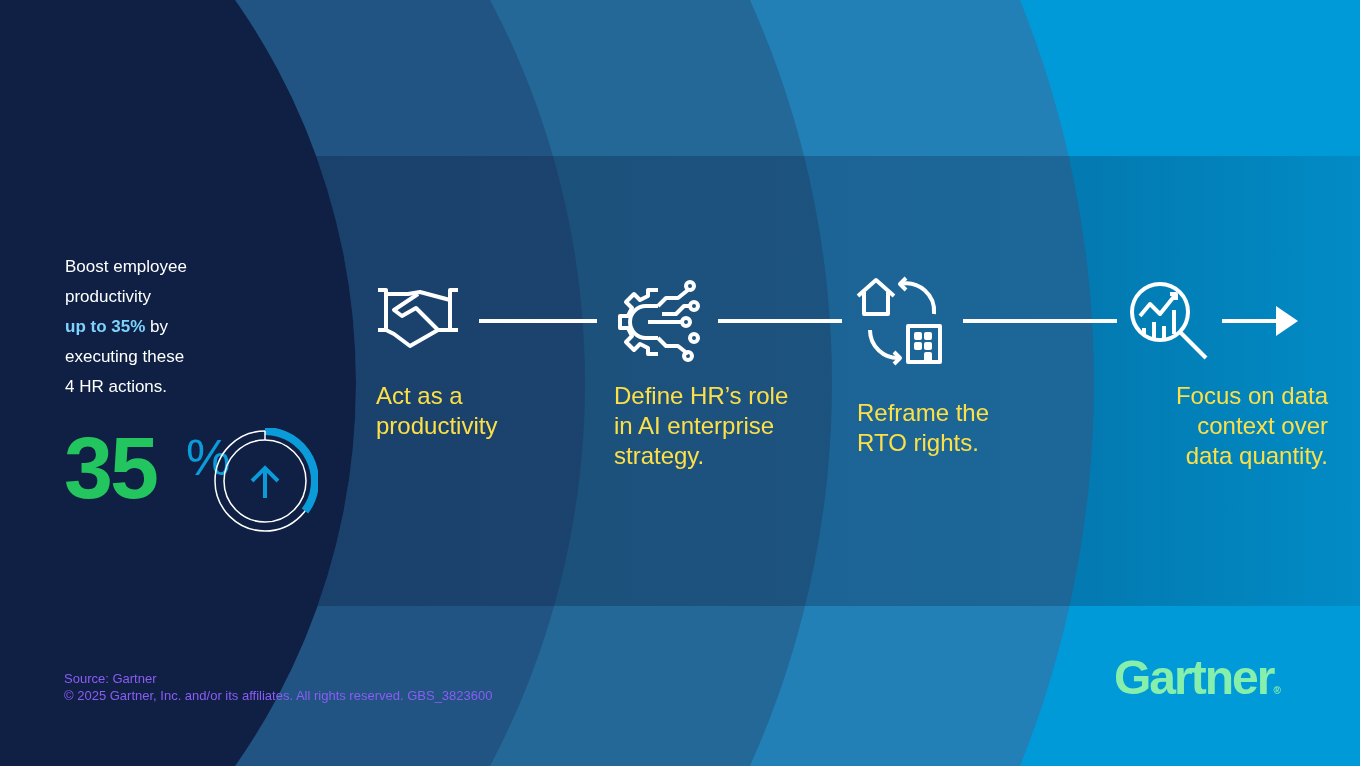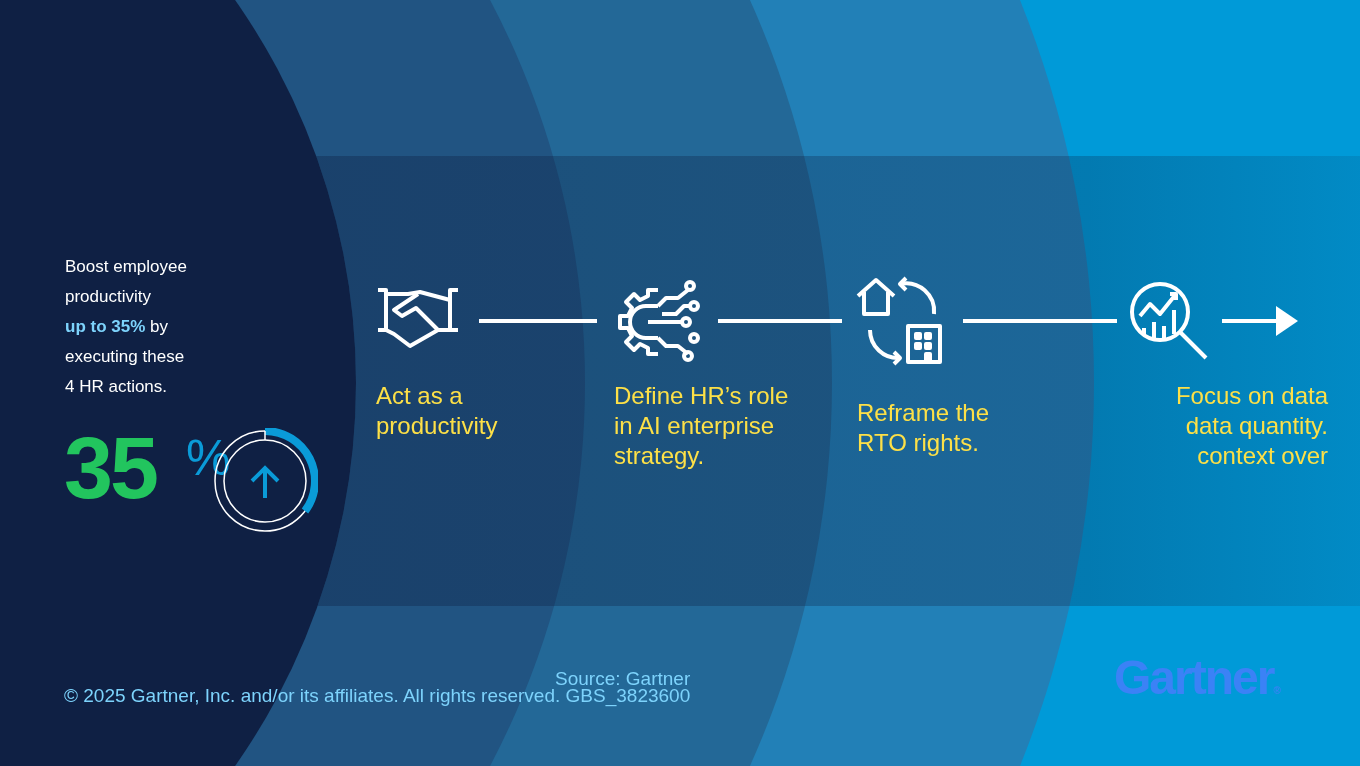--- a/index.html
+++ b/index.html
@@ -6,22 +6,22 @@
   body { width:1360px; height:766px; overflow:hidden; position:relative; background:#0f2044; font-family:"Liberation Sans", sans-serif; }
   .bg { position:absolute; left:0; top:0; width:1360px; height:766px; }
   .headline { position:absolute; left:65px; top:252px; width:230px; color:#fff; font-size:17px; line-height:30px; font-family:"Liberation Sans", sans-serif; }
   .headline .hl { color:#7dd3fc; font-weight:bold; }
   .big-stat { position:absolute; left:64px; top:418px; color:#22c55e; font-weight:bold; font-size:88px; line-height:100px; letter-spacing:-3px; font-family:"Liberation Sans", sans-serif; }
   .big-pct { position:absolute; left:186px; top:428px; color:#0a9bd8; font-size:50px; line-height:60px; font-family:"Liberation Sans", sans-serif; }
   .gauge { position:absolute; left:212px; top:428px; width:106px; height:106px; }
   .step-icon { position:absolute; width:92px; height:92px; }
   .connector { position:absolute; height:4px; background:#fff; top:319px; }
   .step-label { position:absolute; top:381px; color:#fde047; font-size:24px; line-height:30px; width:220px; font-family:"Liberation Sans", sans-serif; }
-  .footer { position:absolute; left:64px; top:670px; color:#7dd3fc; font-size:19px; line-height:17px; font-family:"Liberation Sans", sans-serif;text-align:right; }
-  .logo { position:absolute; left:1114px; top:650px; color:#3b82f6; font-size:48px; font-weight:bold; letter-spacing:-2px; font-family:"Liberation Sans", sans-serif;text-align:right; }
+  .footer { position:absolute; left:64px; top:670px; color:#8b5cf6; font-size:13px; line-height:17px; font-family:"Liberation Sans", sans-serif; }
+  .logo { position:absolute; left:1114px; top:650px; color:#86efac; font-size:48px; font-weight:bold; letter-spacing:-2px; font-family:"Liberation Sans", sans-serif;text-align:right; }
   .logo sup { font-size:10px; letter-spacing:0; vertical-align:baseline; position:relative; top:0; }
 </style>
 </head>
 <body>
 
 <svg class="bg" viewBox="0 0 1360 766" xmlns="http://www.w3.org/2000/svg">
   <rect x="0" y="0" width="1360" height="766" fill="#009ad8"></rect>
   <circle cx="66" cy="383" r="1028" fill="#2280b7"></circle>
   <circle cx="-103" cy="383" r="935" fill="#236897"></circle>
   <circle cx="-235" cy="383" r="820" fill="#215482"></circle>
@@ -121,22 +121,22 @@
   <div>Define HR’s role</div>
   <div>in AI enterprise</div>
   <div>strategy.</div>
 </div>
 <div class="step-label" style="left:857px;margin-top:17px;">
   <div>Reframe the</div>
   <div>RTO rights.</div>
 </div>
 <div class="step-label" style="left:1108px;text-align:right;">
   <div>Focus on data</div>
+  <div>context over</div>
   <div>data quantity.</div>
-  <div>context over</div>
 </div>
 
 <div class="footer">
   <div>Source: Gartner</div>
   <div>© 2025 Gartner, Inc. and/or its affiliates. All rights reserved. GBS_3823600</div>
 </div>
 
 <div class="logo"><span>Gartner</span><sup>®</sup></div>
 
 </body></html>

